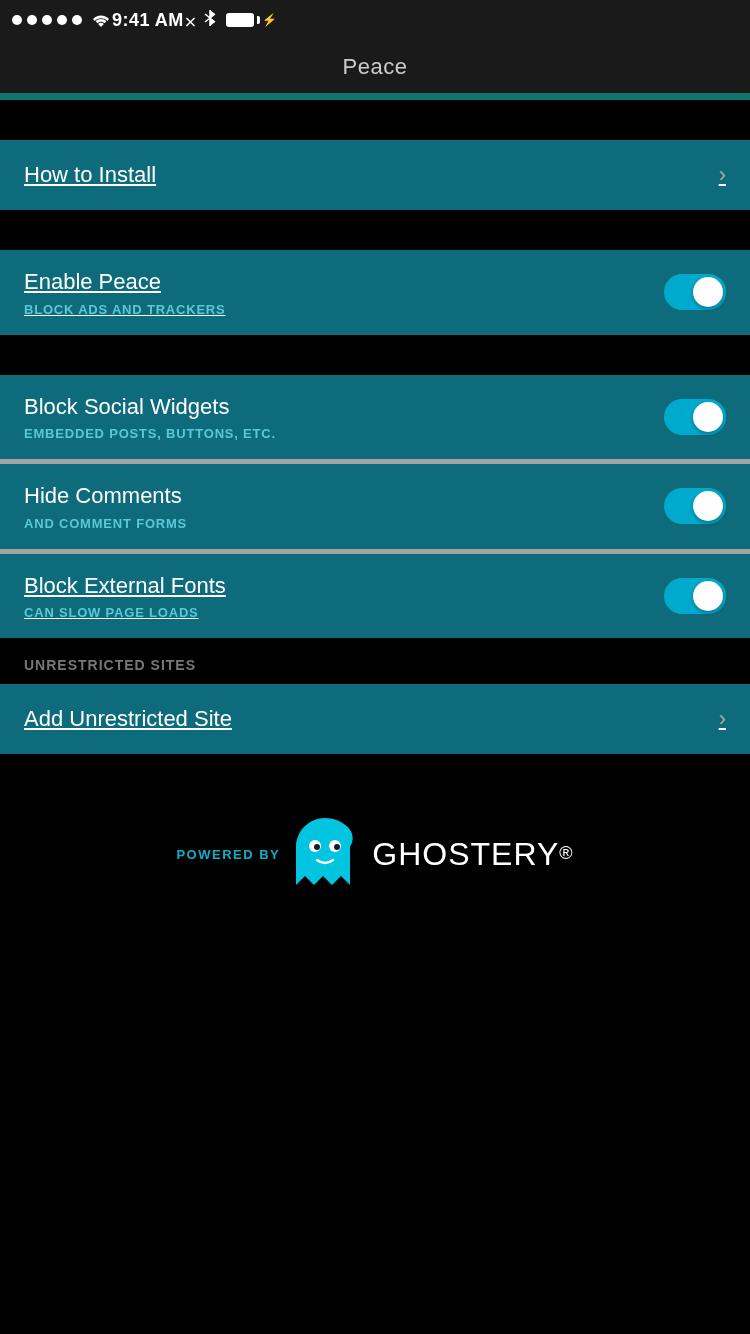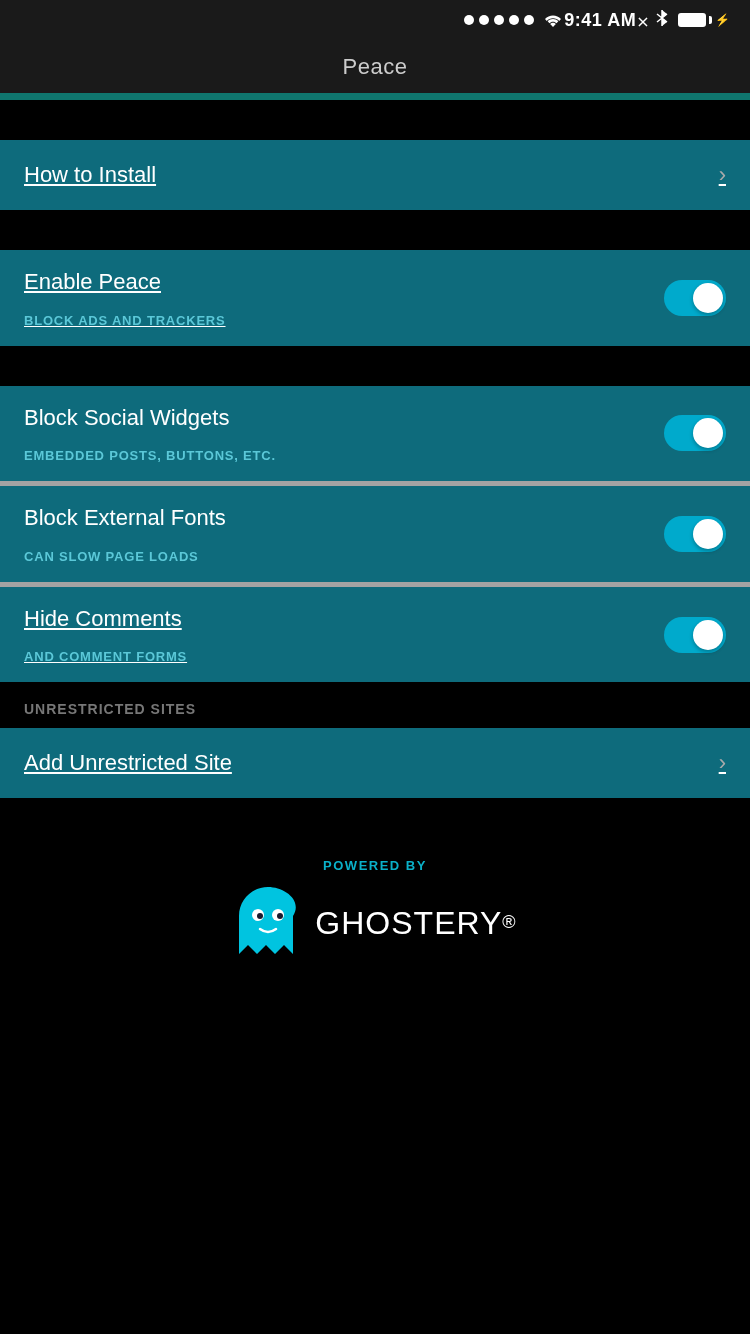--- a/index.html
+++ b/index.html
@@ -12,22 +12,22 @@
       font-family: -apple-system, 'Helvetica Neue', Helvetica, Arial, sans-serif;
       color: #fff;
     }
 
     
     .status-bar {
       height: 40px;
       background: #1a1a1a;
       display: flex;
       align-items: center;
-      justify-content: flex-end;
-      padding: 0 20px;
+      justify-content: flex-start;
+      padding: 0 12px;
     }
     .status-left {
       display: flex;
       align-items: center;
       gap: 8px;
     }
     .signal-dots {
       display: flex;
       gap: 5px;
     }
@@ -124,21 +124,21 @@
       font-size: 22px;
       font-weight: 400;
       color: #fff;
       line-height: 1.3;
     }
     .row-subtitle {
       font-size: 13px;
       font-weight: 600;
       color: #5bc8d8;
       letter-spacing: 0.8px;
-      margin-top: 16px;
+      margin-top: 5px;
       text-transform: uppercase;
     }
     .chevron {
       color: #aaa;
       font-size: 22px;
       font-weight: 300;
     }
 
     
     .toggle {
@@ -172,21 +172,21 @@
       color: #777;
       letter-spacing: 1px;
       text-transform: uppercase;
     }
 
     
     .footer {
       background: #000;
       padding: 60px 0 40px 0;
       display: flex;
-      flex-direction: column;
+      flex-direction: row;
       align-items: center;
       justify-content: center;
       gap: 10px;
     }
     .powered-by {
       font-size: 13px;
       font-weight: 700;
       color: #0ab0c8;
       letter-spacing: 1.5px;
       text-transform: uppercase;
@@ -282,31 +282,31 @@
     <div class="row-left">
       <div class="row-title">Block Social Widgets</div>
       <div class="row-subtitle">EMBEDDED POSTS, BUTTONS, ETC.</div>
     </div>
     <div class="toggle">
       <div class="toggle-knob"></div>
     </div>
   </div>
   <div class="list-row">
     <div class="row-left">
+      <div class="row-title">Hide Comments</div>
+      <div class="row-subtitle">AND COMMENT FORMS</div>
+    </div>
+    <div class="toggle">
+      <div class="toggle-knob"></div>
+    </div>
+  </div>
+  <div class="list-row">
+    <div class="row-left">
       <div class="row-title">Block External Fonts</div>
       <div class="row-subtitle">CAN SLOW PAGE LOADS</div>
-    </div>
-    <div class="toggle">
-      <div class="toggle-knob"></div>
-    </div>
-  </div>
-  <div class="list-row">
-    <div class="row-left">
-      <div class="row-title">Hide Comments</div>
-      <div class="row-subtitle">AND COMMENT FORMS</div>
     </div>
     <div class="toggle">
       <div class="toggle-knob"></div>
     </div>
   </div>
 </div>
 
 <div class="section-label-area">
   <span class="section-label">UNRESTRICTED SITES</span>
 </div>

